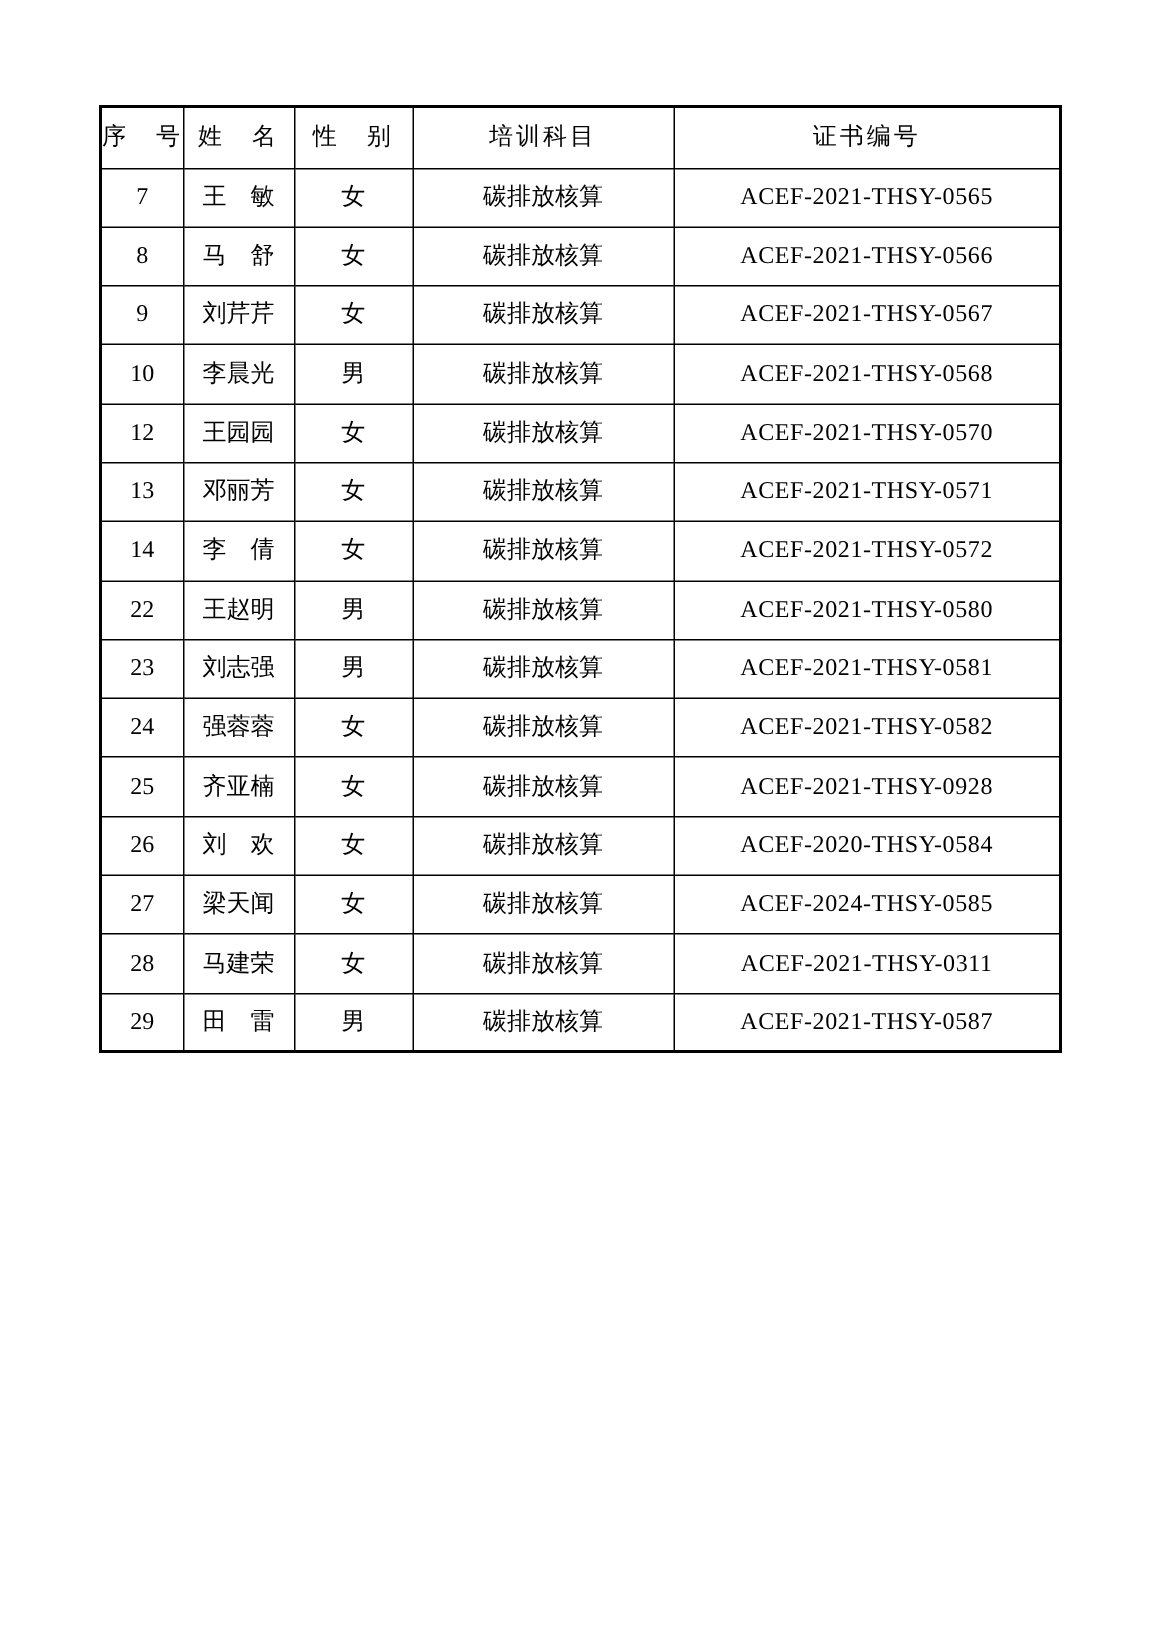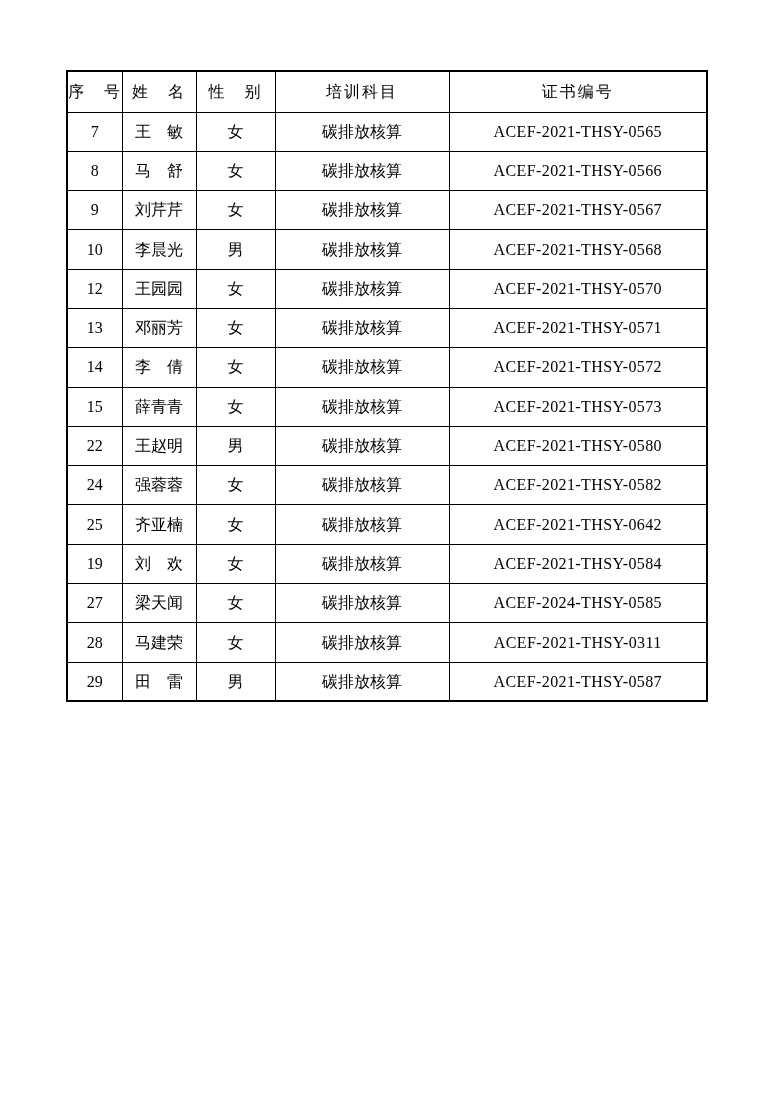--- a/index.html
+++ b/index.html
@@ -124,65 +124,65 @@
   </tr>
 
   <tr>
     <td class="cell-serial">14</td>
     <td class="cell-name">李　倩</td>
     <td class="cell-gender">女</td>
     <td class="cell-subject">碳排放核算</td>
     <td class="cell-certificate">ACEF-2021-THSY-0572</td>
   </tr>
 
-  <tr>
-    <td class="cell-serial">15</td>
-    <td class="cell-name">薛青青</td>
-    <td class="cell-gender">女</td>
-    <td class="cell-subject">碳排放核算</td>
-    <td class="cell-certificate">ACEF-2021-THSY-0573</td>
-  </tr>
 
 
 
 
 
 
 
   <tr>
     <td class="cell-serial">22</td>
     <td class="cell-name">王赵明</td>
     <td class="cell-gender">男</td>
     <td class="cell-subject">碳排放核算</td>
     <td class="cell-certificate">ACEF-2021-THSY-0580</td>
   </tr>
 
+  <tr>
+    <td class="cell-serial">23</td>
+    <td class="cell-name">刘志强</td>
+    <td class="cell-gender">男</td>
+    <td class="cell-subject">碳排放核算</td>
+    <td class="cell-certificate">ACEF-2021-THSY-0581</td>
+  </tr>
 
   <tr>
     <td class="cell-serial">24</td>
     <td class="cell-name">强蓉蓉</td>
     <td class="cell-gender">女</td>
     <td class="cell-subject">碳排放核算</td>
     <td class="cell-certificate">ACEF-2021-THSY-0582</td>
   </tr>
 
   <tr>
     <td class="cell-serial">25</td>
     <td class="cell-name">齐亚楠</td>
     <td class="cell-gender">女</td>
     <td class="cell-subject">碳排放核算</td>
-    <td class="cell-certificate">ACEF-2021-THSY-0642</td>
-  </tr>
-
-  <tr>
-    <td class="cell-serial">19</td>
+    <td class="cell-certificate">ACEF-2021-THSY-0928</td>
+  </tr>
+
+  <tr>
+    <td class="cell-serial">26</td>
     <td class="cell-name">刘　欢</td>
     <td class="cell-gender">女</td>
     <td class="cell-subject">碳排放核算</td>
-    <td class="cell-certificate">ACEF-2021-THSY-0584</td>
+    <td class="cell-certificate">ACEF-2020-THSY-0584</td>
   </tr>
 
   <tr>
     <td class="cell-serial">27</td>
     <td class="cell-name">梁天闻</td>
     <td class="cell-gender">女</td>
     <td class="cell-subject">碳排放核算</td>
     <td class="cell-certificate">ACEF-2024-THSY-0585</td>
   </tr>
 

